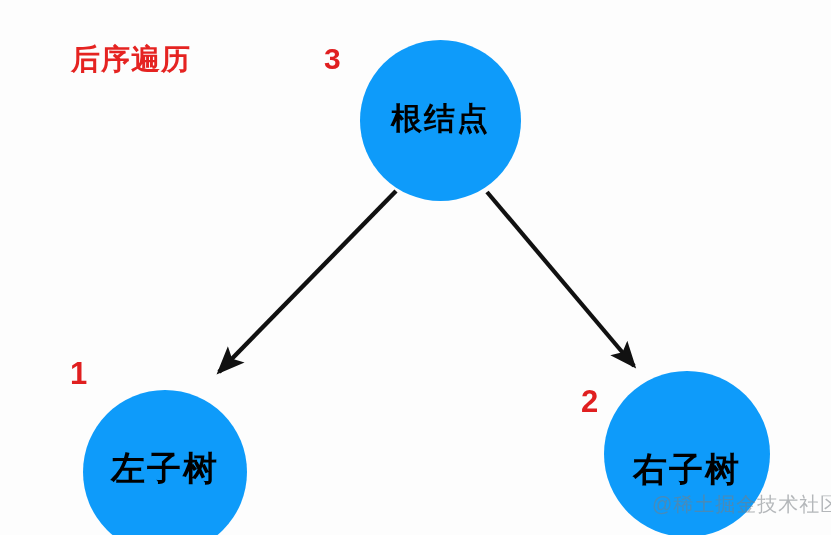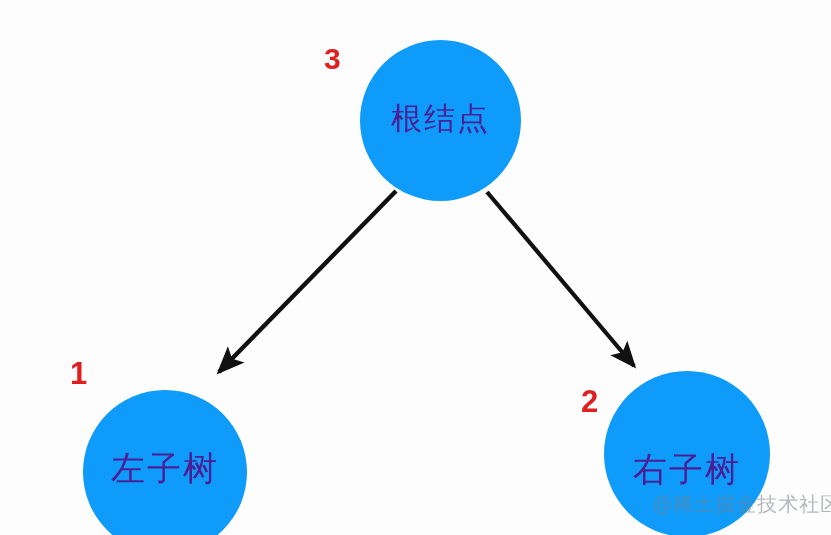--- a/index.html
+++ b/index.html
@@ -37,23 +37,23 @@
   .node {
     position: absolute;
     border-radius: 50%;
     background: #0e9bfa;
     display: flex;
     align-items: center;
     justify-content: center;
     box-sizing: border-box;
   }
   .node-label {
-    color: #4c1d95;
+    color: #000000;
     font-size: 34px;
-    font-weight: 400;
+    font-weight: 700;
     letter-spacing: 2px;
     line-height: 1;
     white-space: nowrap;
     font-family: "Liberation Sans", sans-serif;
   }
 
   #node-root {
     left: 360px;
     top: 40px;
     width: 161px;
@@ -134,20 +134,21 @@
       <marker id="arrowhead" markerWidth="7" markerHeight="7" refX="5.6" refY="3" orient="auto" markerUnits="strokeWidth">
         <path d="M0,0.35 L6.4,3 L0,5.65 L1.35,3 Z" fill="#111111"></path>
       </marker>
     </defs>
 
     <line x1="396" y1="191" x2="219" y2="372" stroke="#111111" stroke-width="4.4" marker-end="url(#arrowhead)"></line>
 
     <line x1="487" y1="192" x2="634" y2="366" stroke="#111111" stroke-width="4.2" marker-end="url(#arrowhead)"></line>
   </svg>
 
+  <div id="diagram-title">后序遍历</div>
 
   <div id="order-root" class="order-num">3</div>
   <div id="order-left" class="order-num">1</div>
   <div id="order-right" class="order-num">2</div>
 
   <div id="node-root" class="node">
     <span class="node-label">根结点</span>
   </div>
 
   <div id="node-left" class="node">

